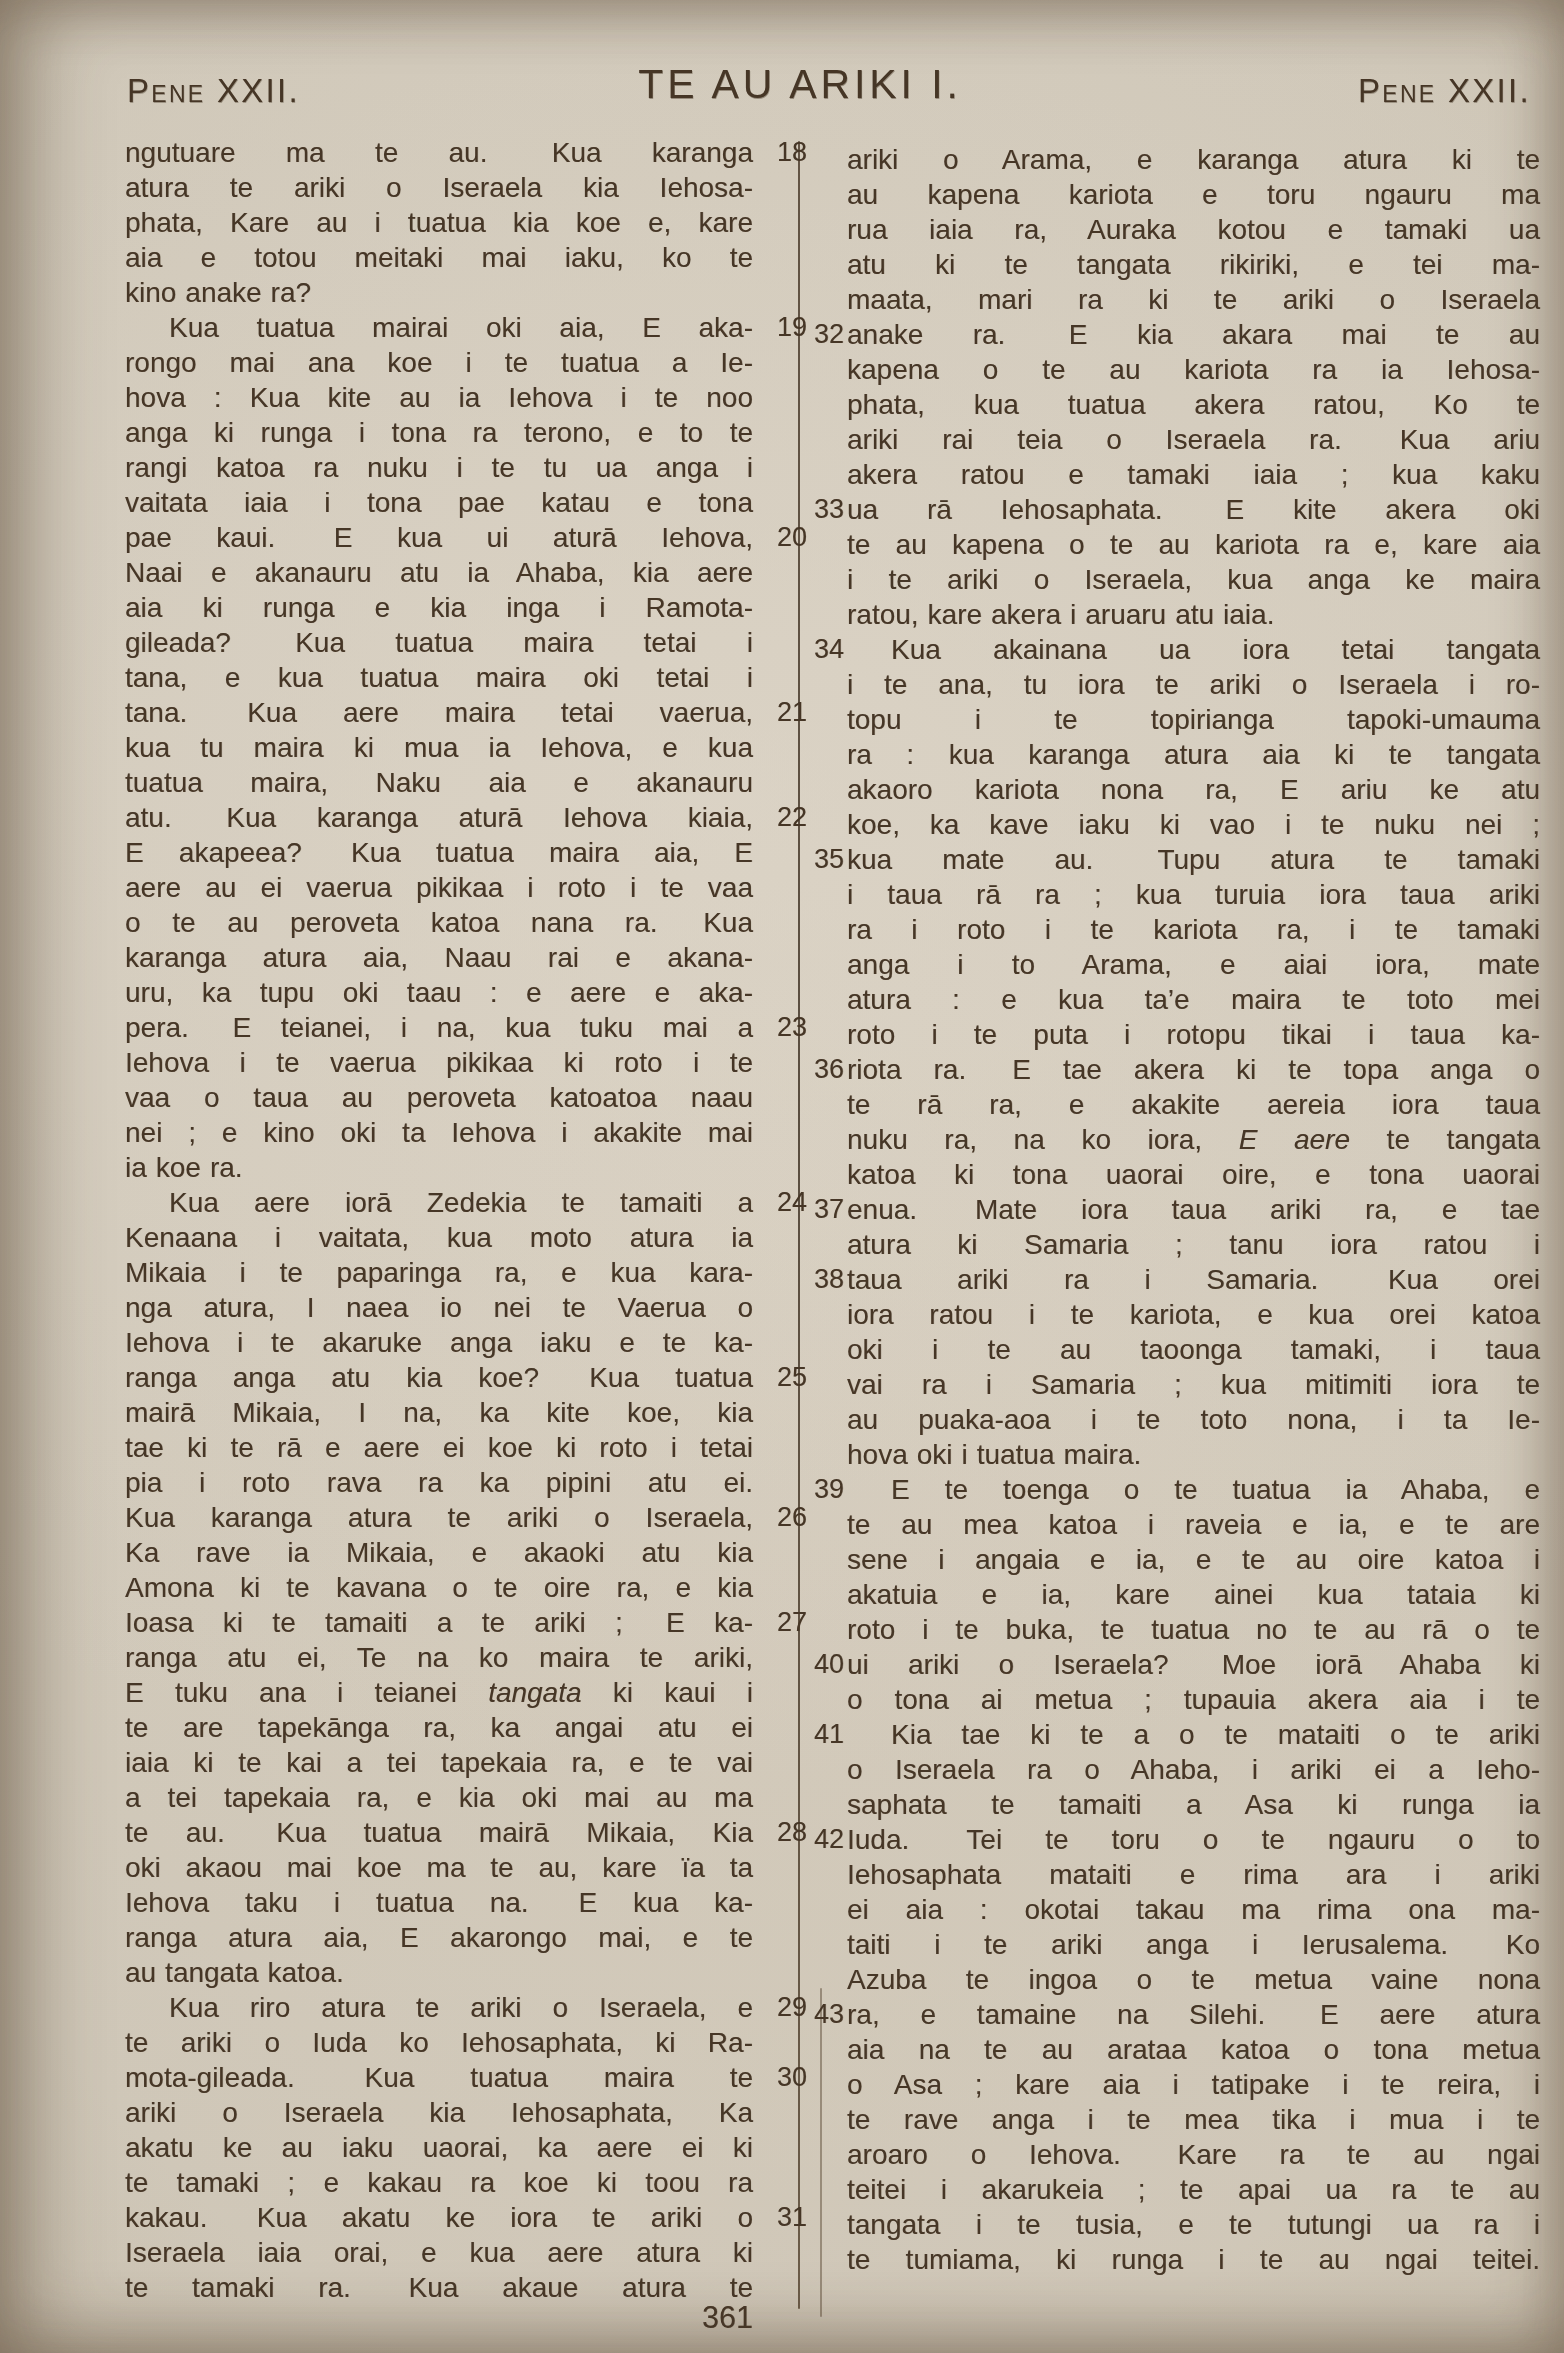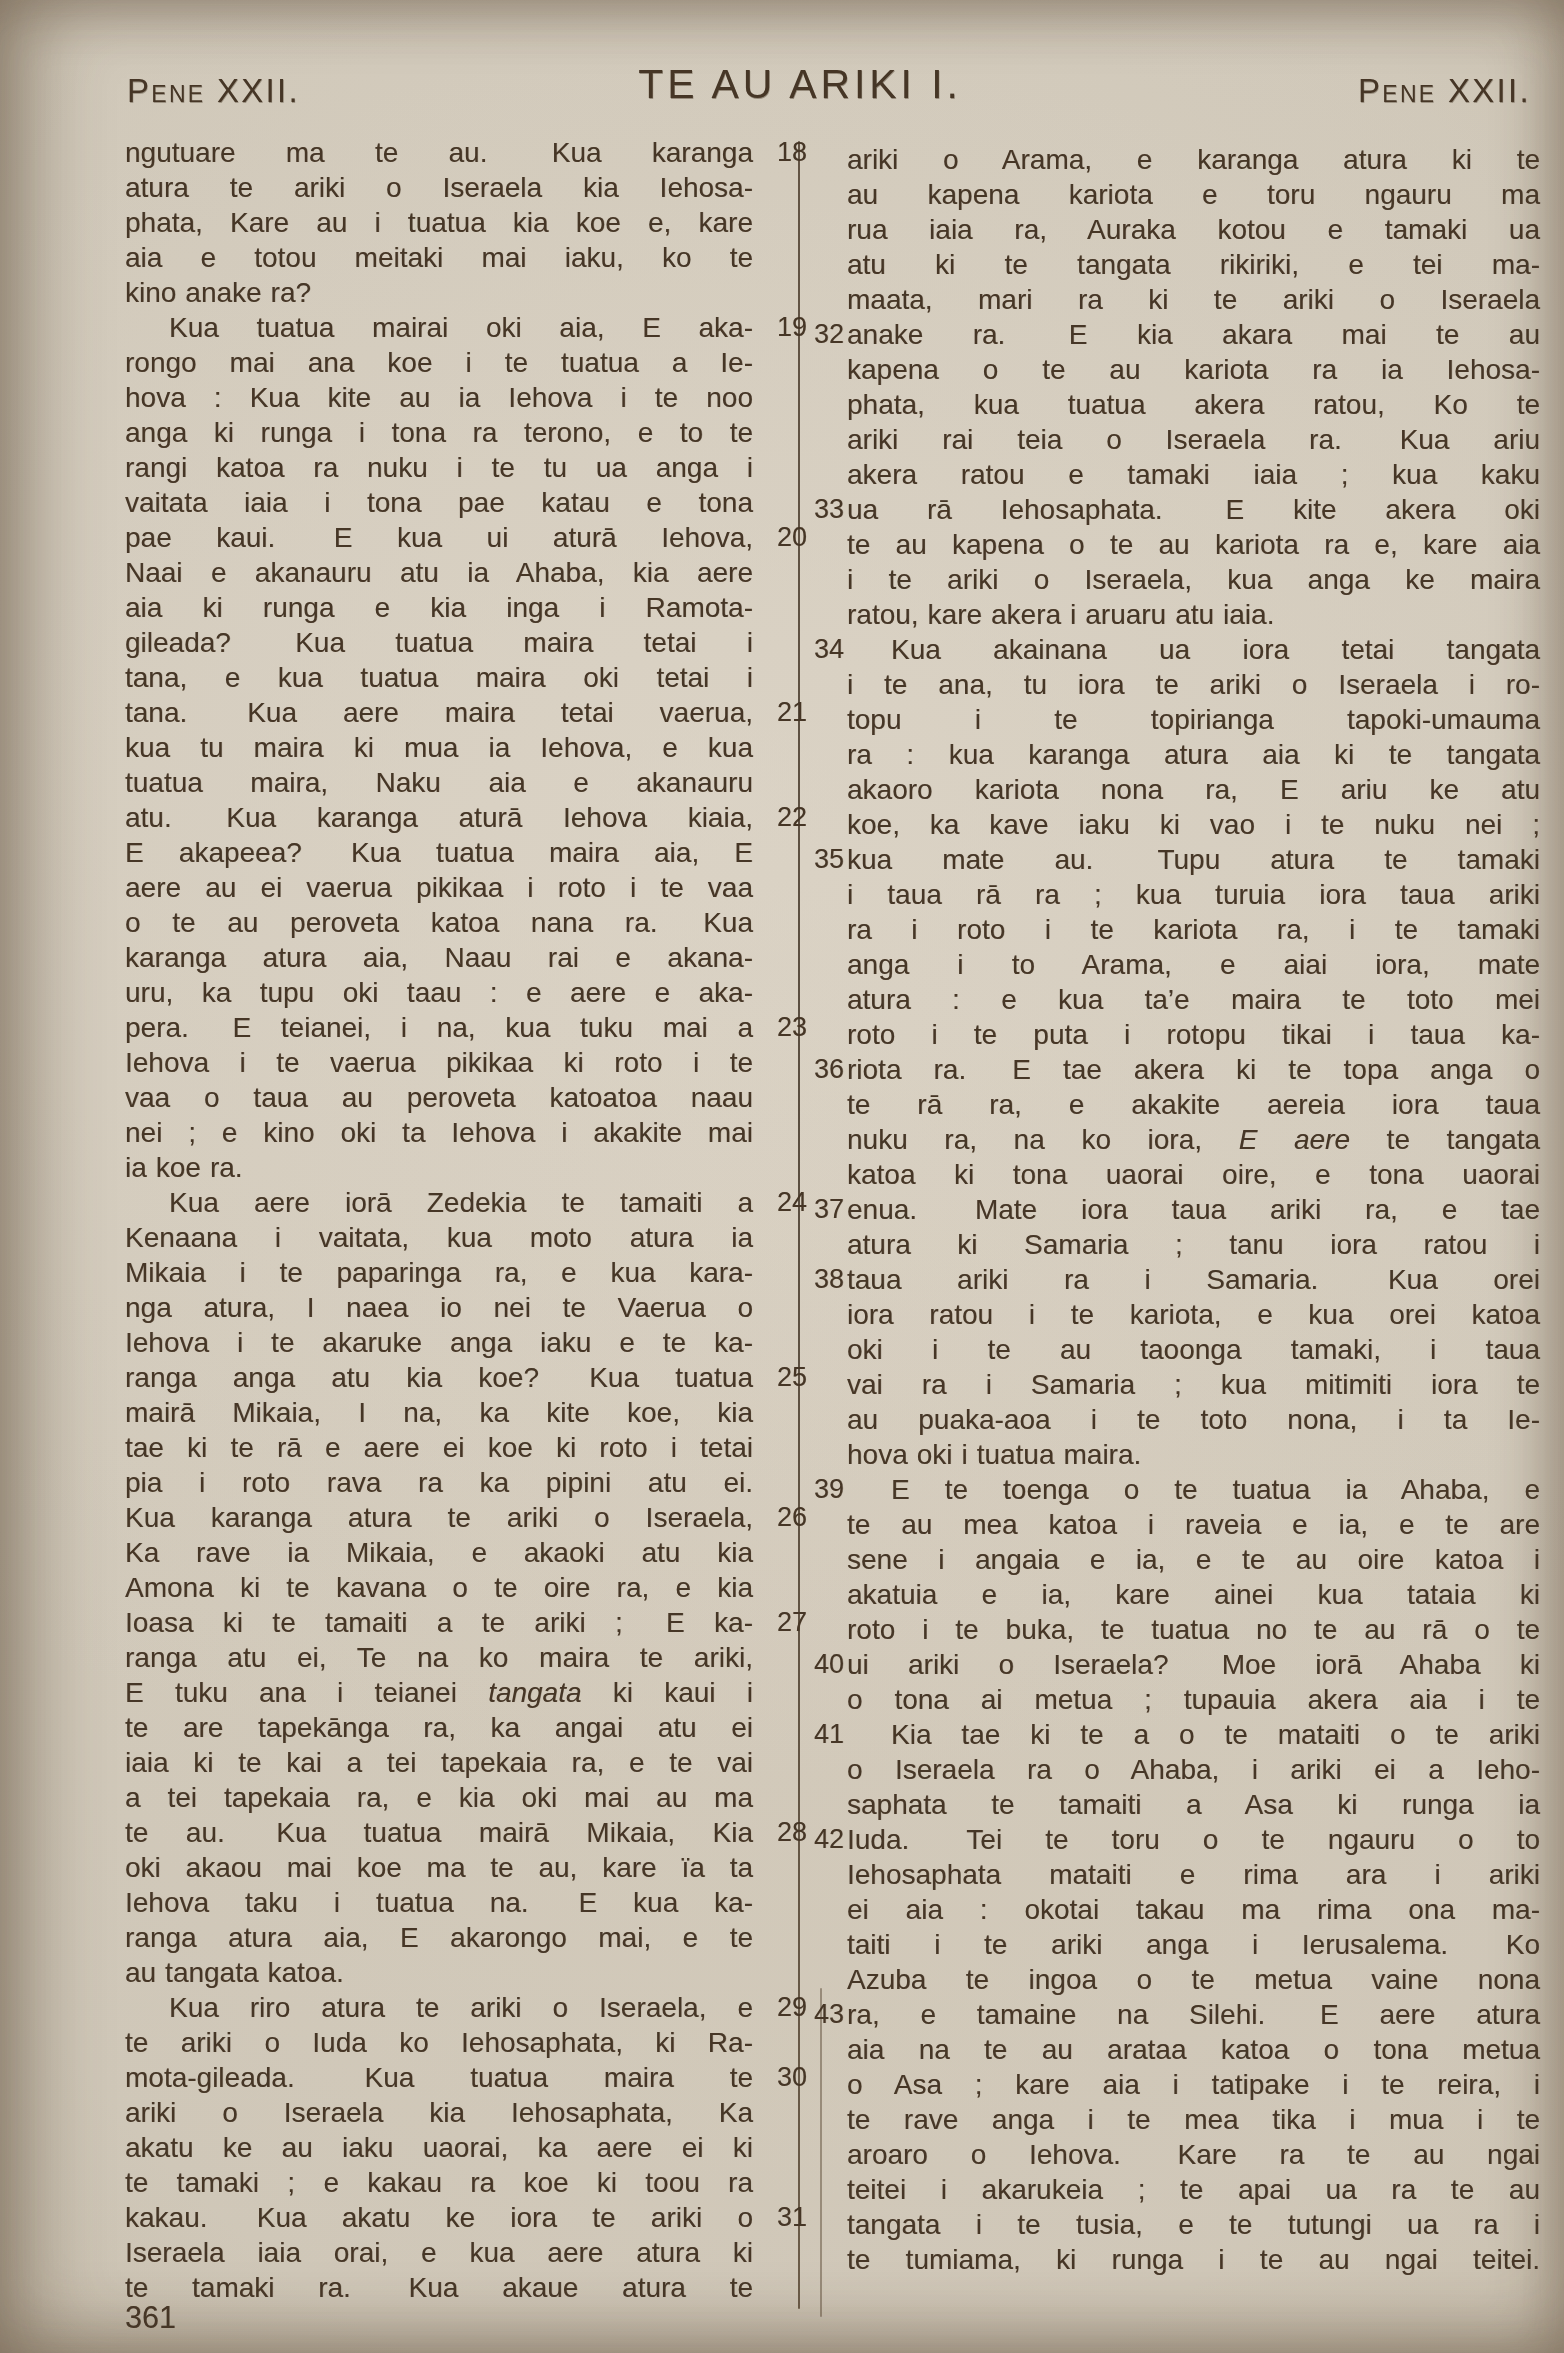--- a/index.html
+++ b/index.html
@@ -52,21 +52,21 @@
   .right-col .t{margin-left:33px;}
   .line.indent .t{text-indent:44px;}
   .line.nojust .t{text-align-last:left;}
   .verse{
     position:absolute;top:0;font-size:27px;line-height:35px;
     text-shadow:0.4px 0.4px 0 rgba(60,45,28,.32);
   }
   .left-col .verse{right:0;}
   .right-col .verse{left:0;}
   .pagenum{
-    position:absolute;top:2302px;left:125px;width:628px;text-align:left;
+    position:absolute;top:2302px;left:125px;width:628px;text-align:right;
     font-size:30.5px;line-height:1;text-shadow:0.4px 0.4px 0 rgba(60,45,28,.35);
   }
 </style>
 </head>
 <body>
 
 <div class="page">
   <div class="runhead left">Pene XXII.</div>
   <div class="title">TE AU ARIKI I.</div>
   <div class="runhead right">Pene XXII.</div>

